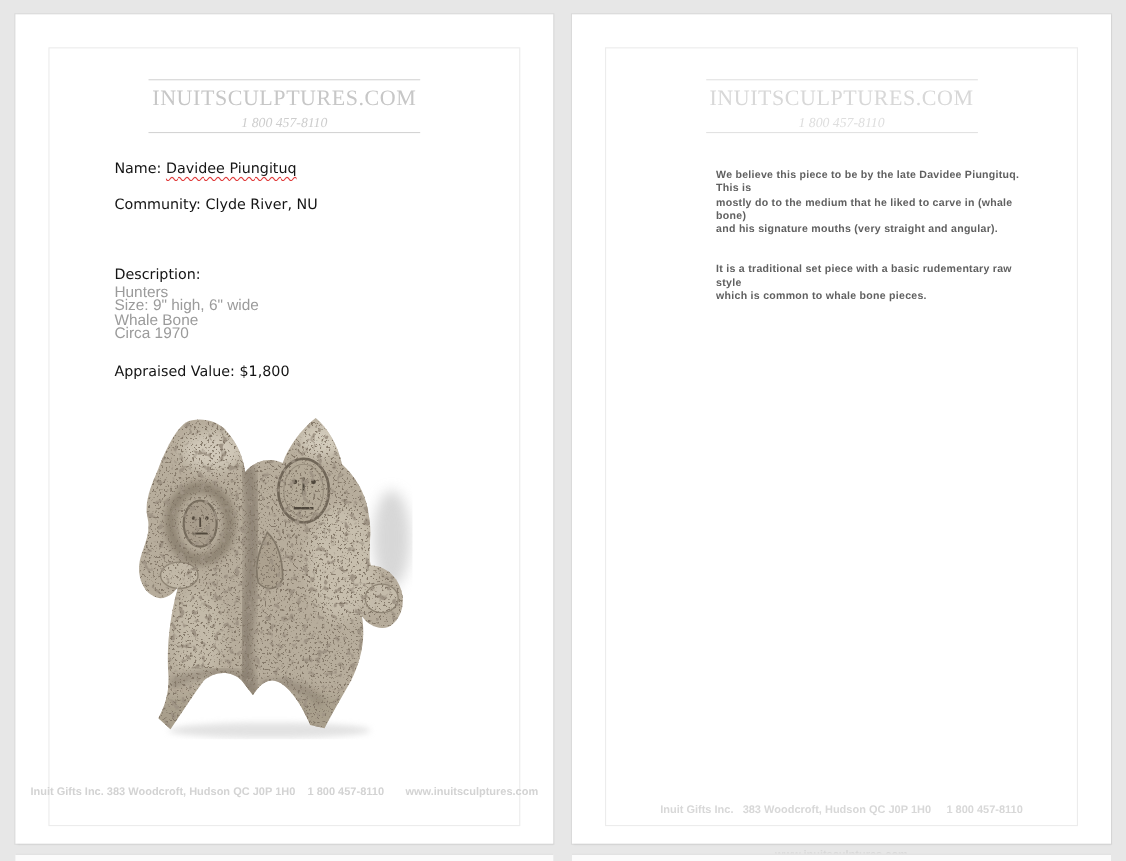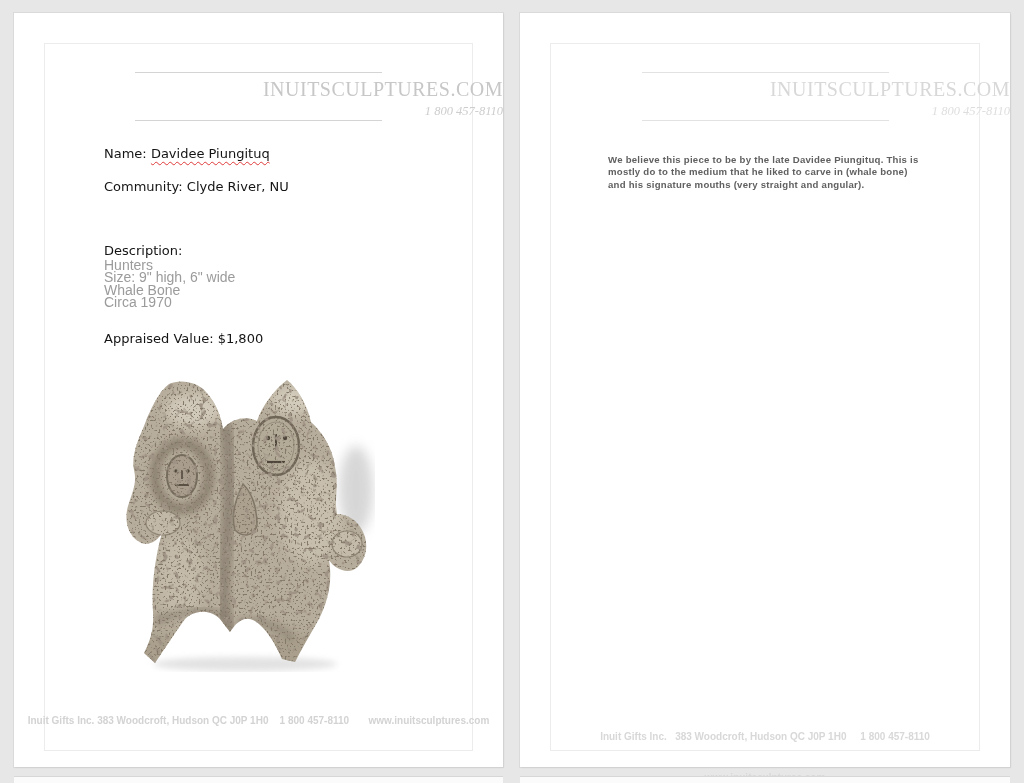--- a/index.html
+++ b/index.html
@@ -14,21 +14,21 @@
   }
   .page1 { left:14px;  width:489px; }
   .page2 { left:520px; width:490px; }
 
   .inner-frame {
     position:absolute; left:30px; right:30px; top:30px; bottom:16px;
     border:1px solid #ececec; pointer-events:none;
   }
 
   
-  .letterhead { position:absolute; left:0; right:0; top:59px; text-align:right; }
+  .letterhead { position:absolute; left:0; right:0; top:59px; text-align:center; }
   .letterhead .rule { width:247px; margin:0 auto; border-top:1px solid #d4d4d4; }
   .brand {
     font-family:"Liberation Serif", serif; font-size:20px; letter-spacing:0.5px;
     color:#c7c7c7; line-height:27px; margin-top:3px; white-space:nowrap;
   }
   .lh-phone {
     font-family:"Liberation Serif", serif; font-size:12.5px; color:#cdcdcd;
     line-height:17px; margin-bottom:0;font-style:italic;
   }
   .page2 .letterhead .rule { border-top-color:#e2e2e2; }
@@ -62,21 +62,21 @@
   }
   .page1 .page-footer { top:702px; }
   .page2 .page-footer { top:690px; line-height:13.5px; color:#d8d8d8; }
 
   
   .body-copy {
     position:absolute; left:88px; top:129px; width:330px;
     font-size:9.6px; line-height:12.2px; font-weight:bold; letter-spacing:0.25px;
     color:#606060; white-space:pre-line;
   }
-  .body-copy p { margin-bottom:12px; white-space:pre-line; }
+  .body-copy p { margin-bottom:12px; white-space:pre-line;margin-left:43px; }
 
   
   .next-sliver {
     position:absolute; top:776px; height:7px; background:#fbfbfb;
     border-top:1px solid #d7d7d7;
   }
   .sliver-left  { left:14px;  width:489px; }
   .sliver-right { left:520px; width:490px; }
 </style>
 </head>
@@ -196,20 +196,22 @@
       <div class="rule"></div>
       <div class="brand">INUITSCULPTURES.COM</div>
       <div class="lh-phone">1 800 457-8110</div>
       <div class="rule"></div>
     </div>
 
     <div class="body-copy">
       <p>We believe this piece to be by the late Davidee Piungituq. This is
 mostly do to the medium that he liked to carve in (whale bone)
 and his signature mouths (very straight and angular).</p>
+      <p>It is a traditional set piece with a basic rudementary raw style
+which is common to whale bone pieces.</p>
     </div>
 
     <div class="page-footer">
       <div>Inuit Gifts Inc.   383 Woodcroft, Hudson QC J0P 1H0     1 800 457-8110</div>
       <div>www.inuitsculptures.com</div>
     </div>
   </div>
 
   <div class="next-sliver sliver-left"></div>
   <div class="next-sliver sliver-right"></div>

